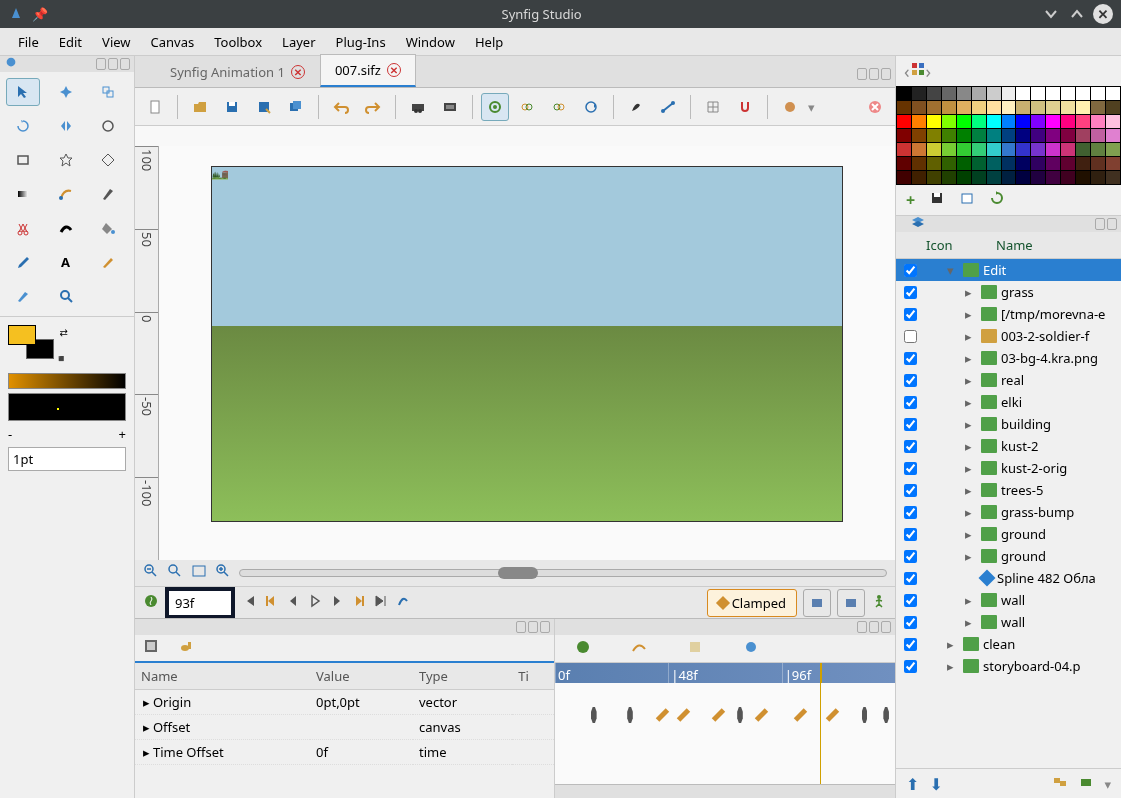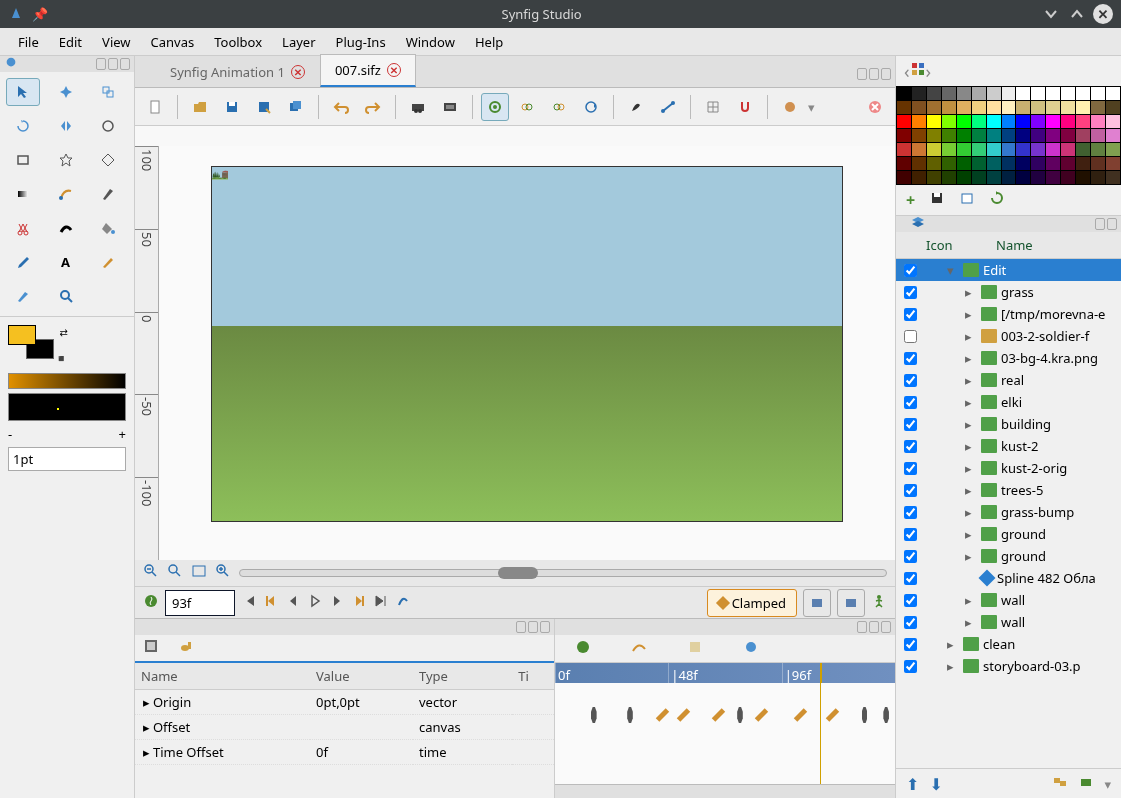--- a/index.html
+++ b/index.html
@@ -53,21 +53,21 @@
 .ruler-v { position: absolute; top: 20px; left: 0; width: 24px; bottom: 0; background: #eee; border-right: 1px solid #aaa; display: flex; flex-direction: column; font-size: 10px; color: #444; }
 .ruler-v span { flex: 1; border-top: 1px solid #888; writing-mode: vertical-rl; padding: 2px; }
 .canvas-viewport { position: absolute; top: 20px; left: 24px; right: 0; bottom: 0; background: #fafafa; display: flex; align-items: flex-start; justify-content: center; padding-top: 20px; }
 .canvas-frame { width: 632px; height: 356px; border: 1px solid #333; background: linear-gradient(to bottom, #a3c9dc 0%, #a3c9dc 45%, #6b8a42 45%, #8dbf5a 100%); position: relative; overflow: hidden; }
 
 .zoom-row { height: 26px; display: flex; align-items: center; padding: 0 8px; gap: 8px; }
 .zoom-slider { flex: 1; height: 8px; background: #ddd; border: 1px solid #aaa; border-radius: 4px; position: relative; }
 .zoom-thumb { position: absolute; left: 40%; top: -3px; width: 40px; height: 12px; background: #888; border-radius: 6px; }
 
 .playback-row { height: 32px; display: flex; align-items: center; padding: 0 8px; gap: 6px; border-top: 1px solid #ccc; }
-.frame-input { width: 70px; background: #fff; border: 1px solid #0f172a; padding: 3px 6px; }
+.frame-input { width: 70px; background: #fff; border: 4px solid #0f172a; padding: 3px 6px; }
 .clamped-btn { margin-left: auto; padding: 4px 10px; border: 1px solid #d88a20; background: #fdf2dc; border-radius: 3px; display: flex; align-items: center; gap: 4px; }
 
 .center-bottom { display: flex; height: 180px; border-top: 1px solid #bbb; }
 .params-panel { width: 420px; background: #f0f0f0; border-right: 1px solid #ccc; display: flex; flex-direction: column; }
 .params-tabs { height: 28px; display: flex; align-items: center; padding: 0 8px; gap: 20px; border-bottom: 2px solid #2a7fd0; }
 .params-table { flex: 1; overflow: hidden; }
 .params-table table { width: 100%; border-collapse: collapse; }
 .params-table th { text-align: left; padding: 4px 6px; background: #e8e8e8; border-bottom: 1px solid #ccc; color: #555; font-weight: normal; }
 .params-table td { padding: 3px 6px; border-bottom: 1px dotted #ddd; }
 
@@ -940,21 +940,21 @@
             <span class="layer-indent" style="width:18px"></span>
             <span class="layer-arrow">▸</span>
             <span class="layer-icon folder-ico"></span>
             <span class="name">clean</span>
           </div>
           <div class="layer-row">
             <input type="checkbox" checked="" style="">
             <span class="layer-indent" style="width:18px"></span>
             <span class="layer-arrow">▸</span>
             <span class="layer-icon folder-ico"></span>
-            <span class="name">storyboard-03.p</span>
+            <span class="name">storyboard-04.p</span>
           </div>
         </div>
       <div class="layers-footer">
         <span style="color:#2a6fb0;font-size:16px">⬆</span>
         <span style="color:#2a6fb0;font-size:16px">⬇</span>
         <span style="flex:1"></span>
         <span><svg viewBox="0 0 16 16">
               <rect x="2" y="4" width="6" height="5" fill="#d0a040"></rect>
               <rect x="8" y="7" width="6" height="5" fill="#d0a040"></rect>
             </svg></span>

